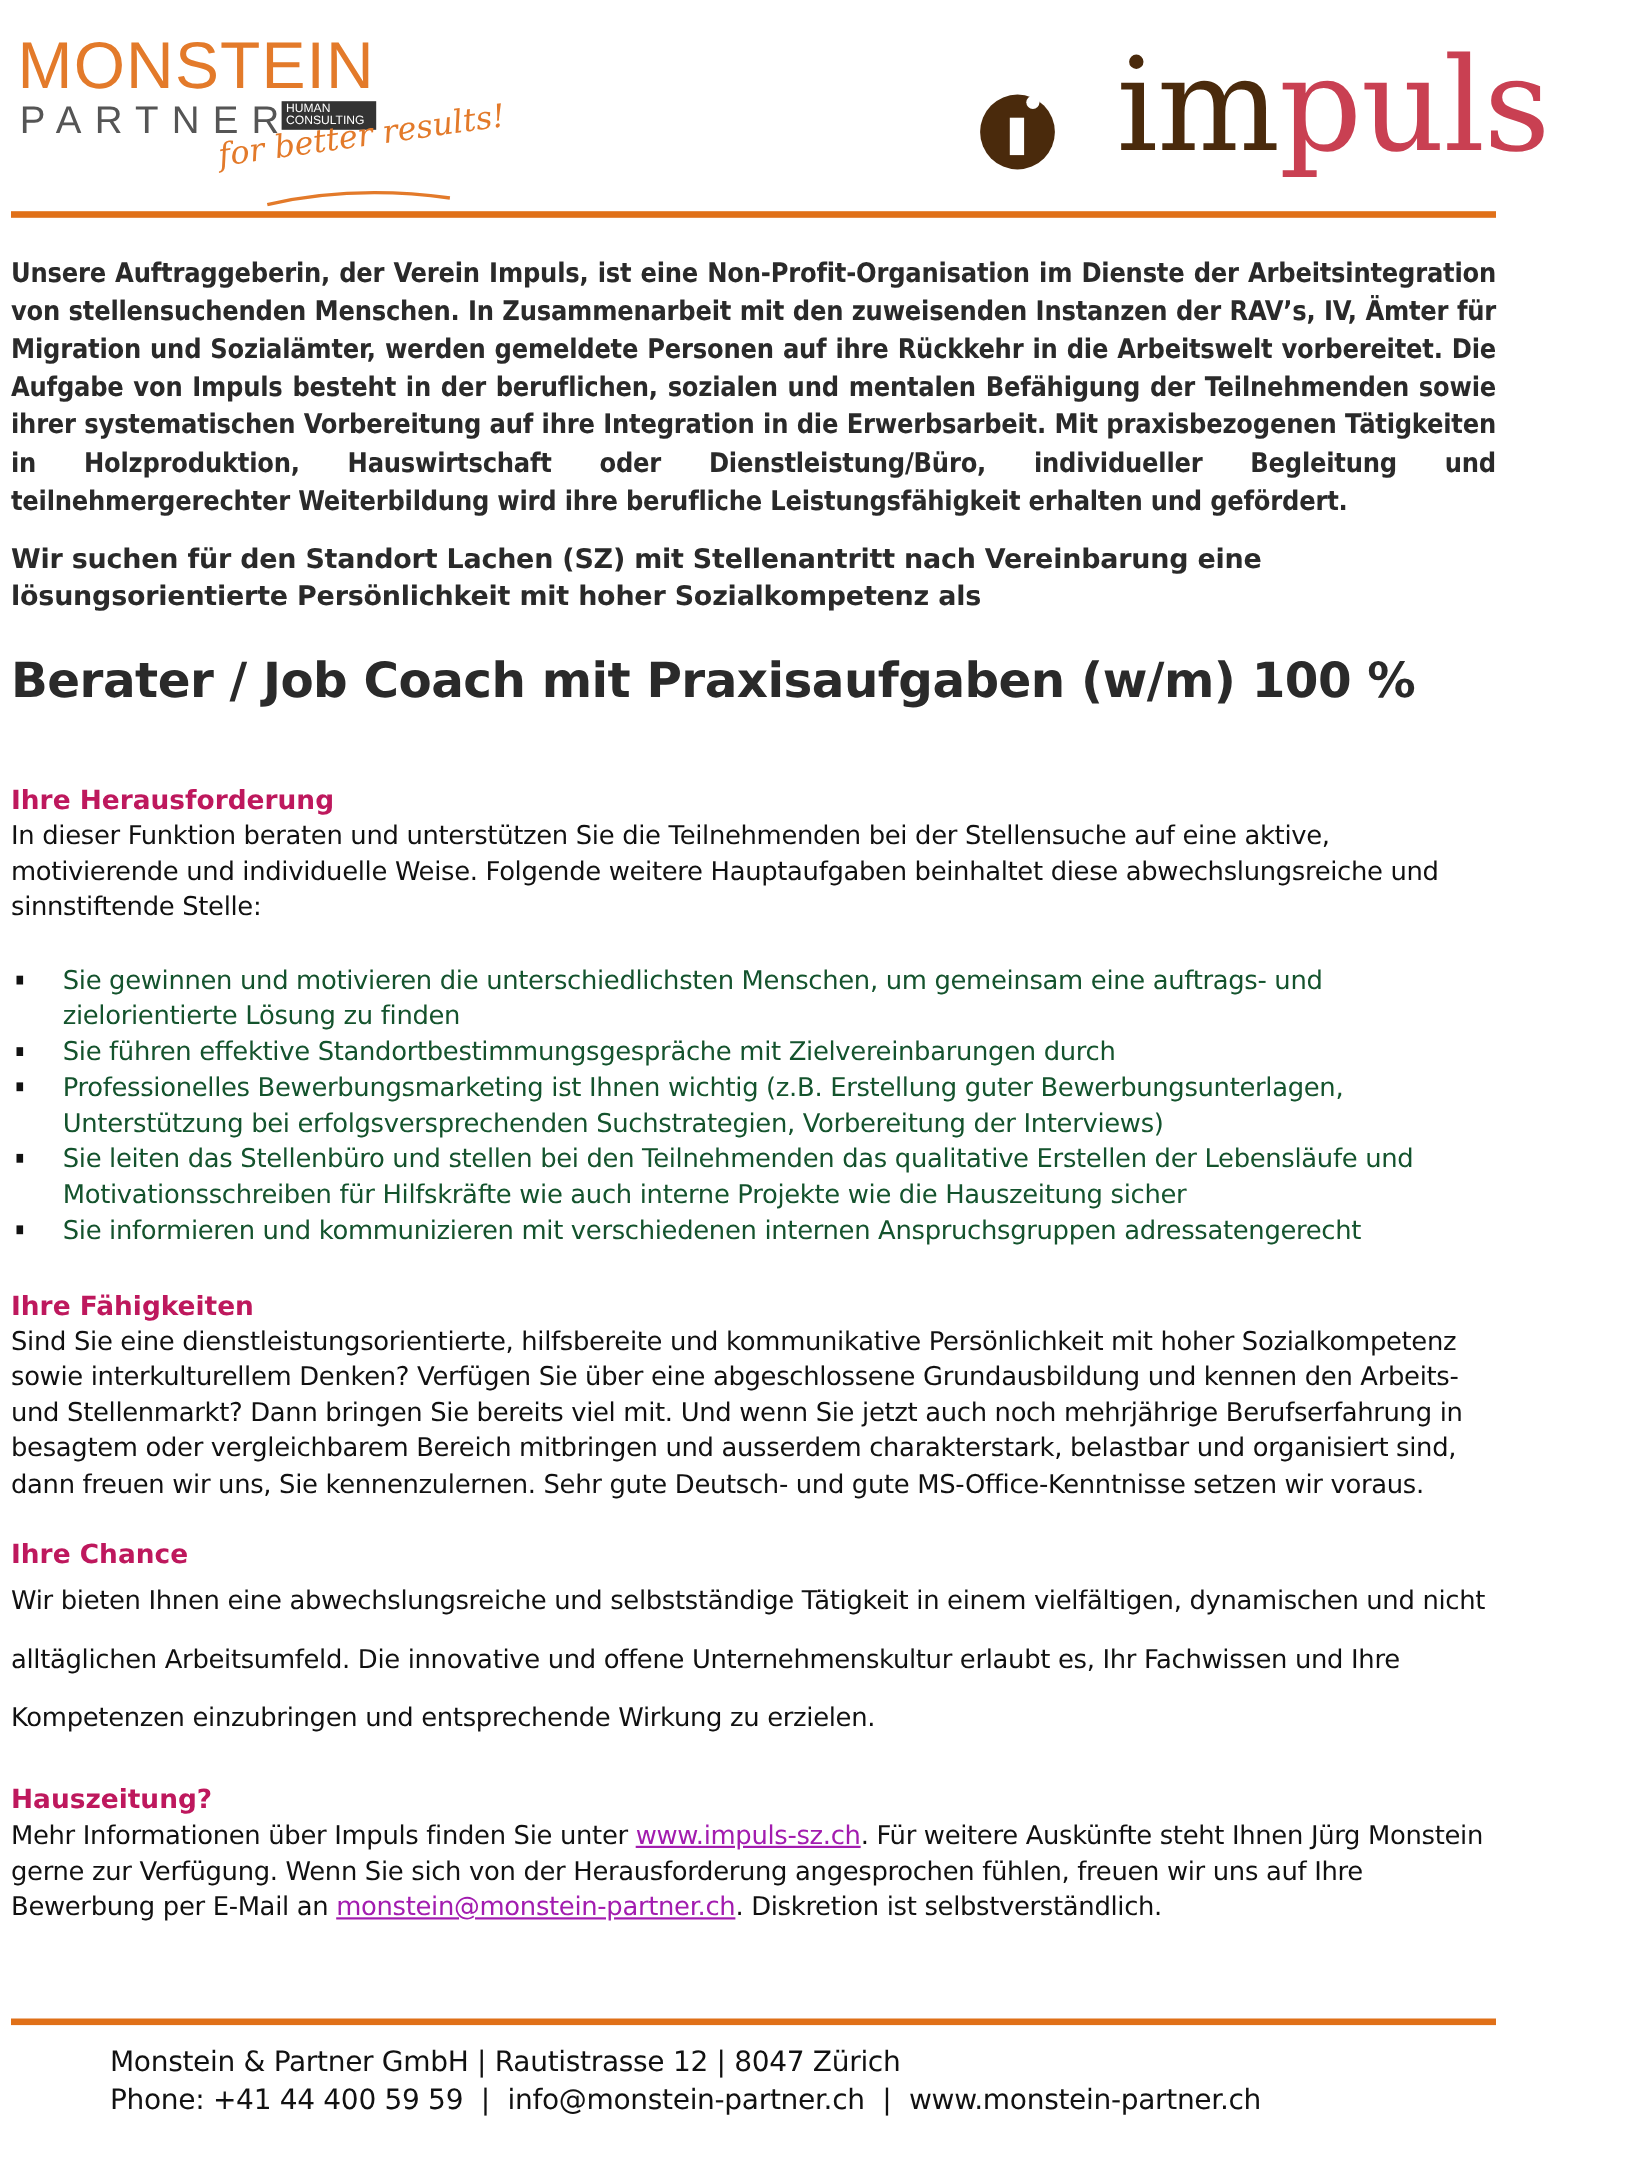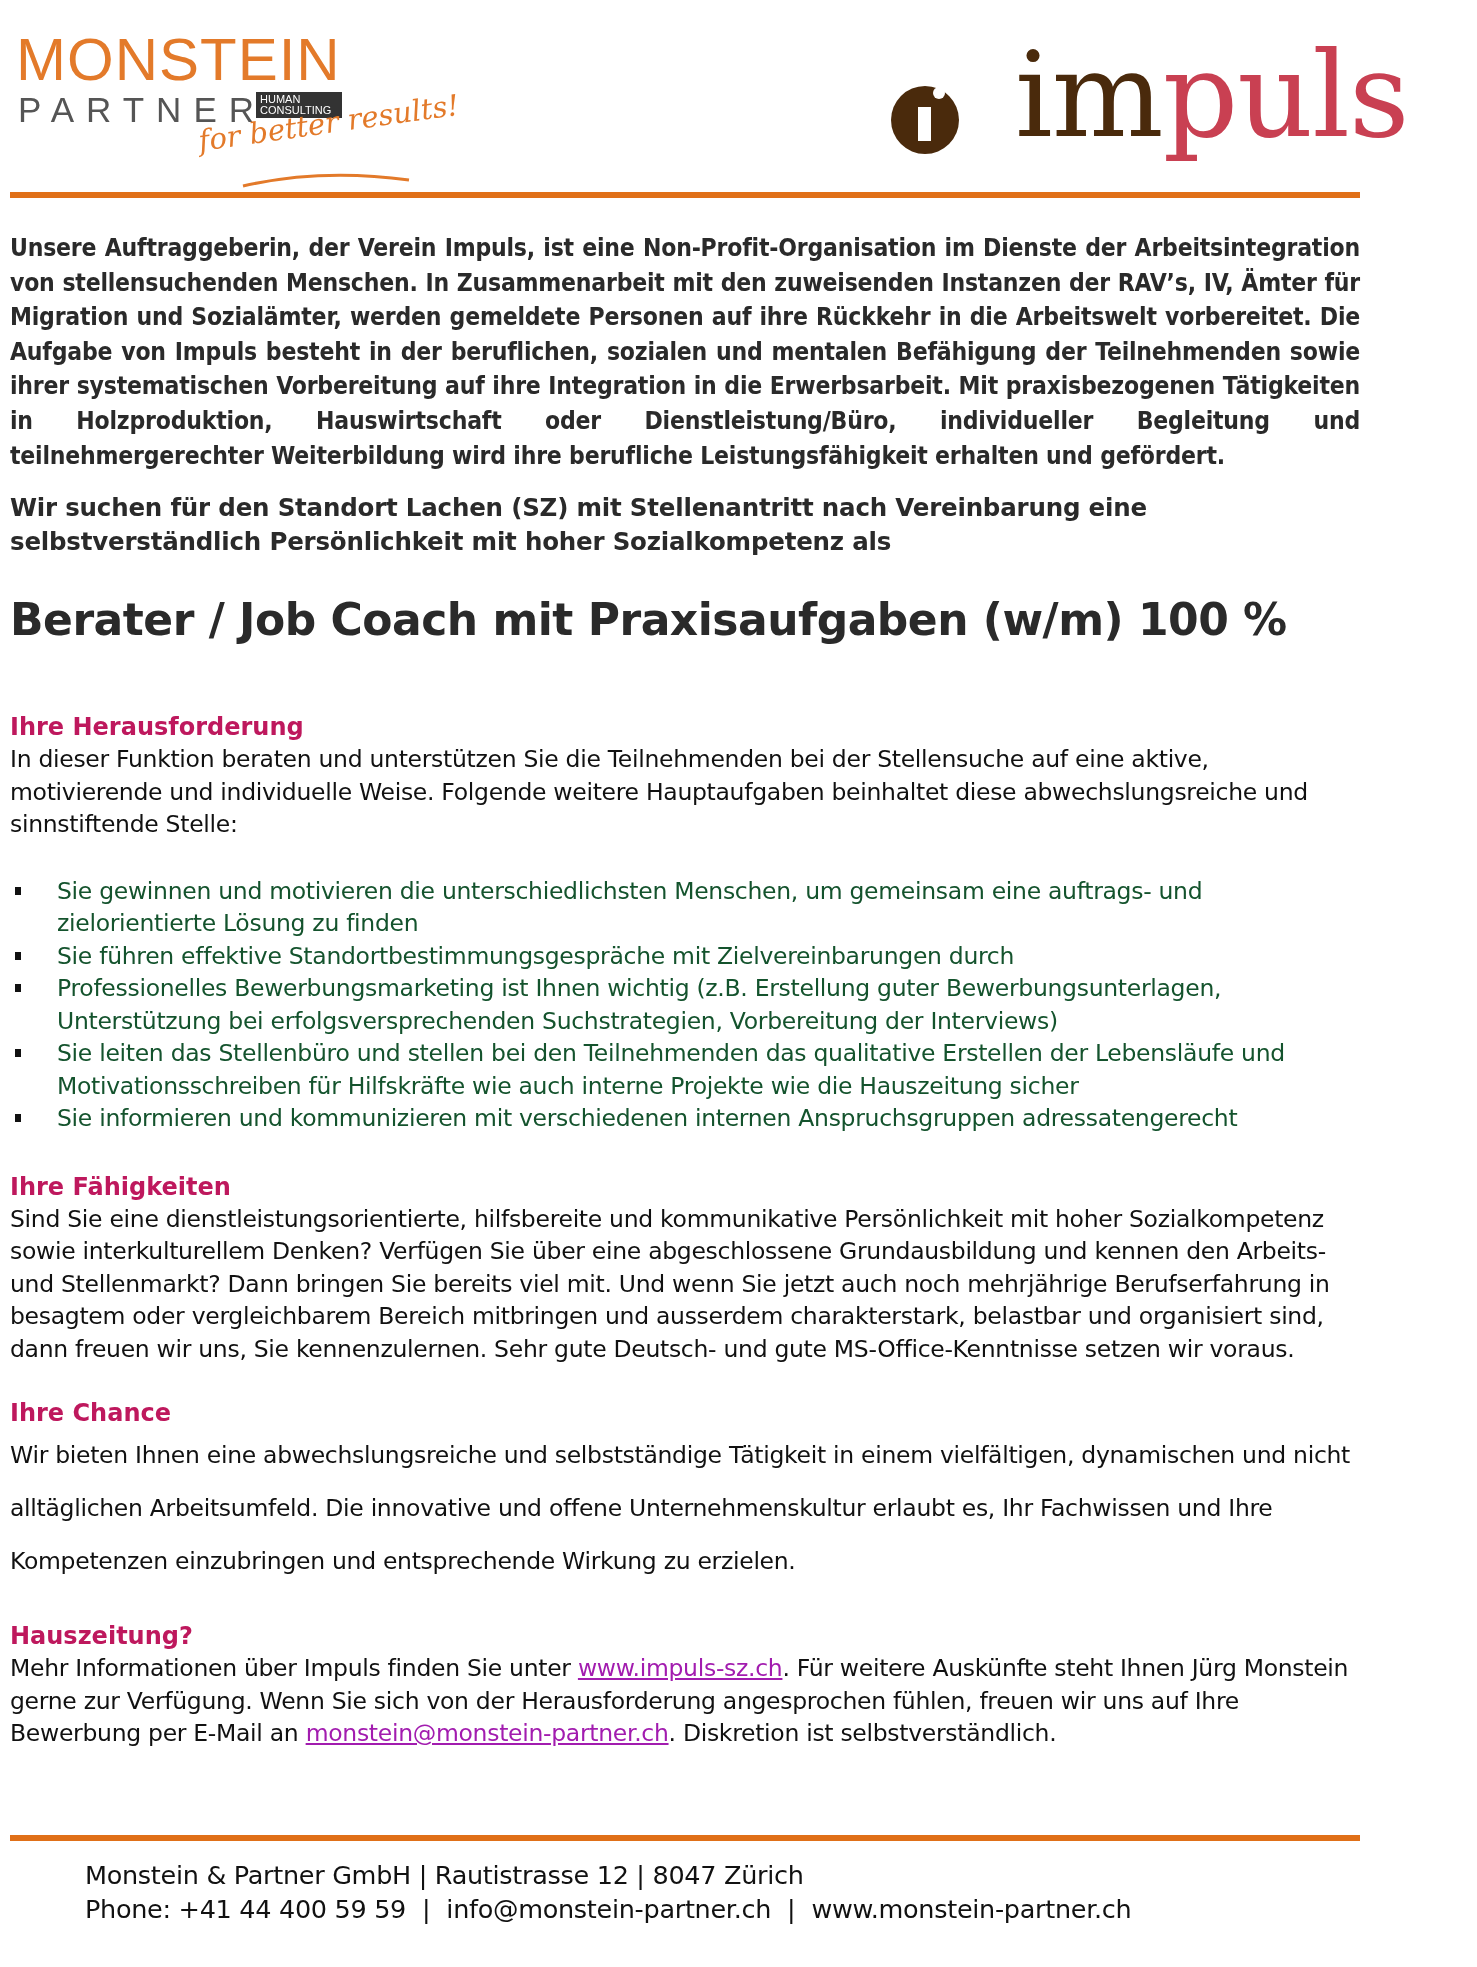--- a/index.html
+++ b/index.html
@@ -51,21 +51,21 @@
     .s3 .section-body { line-height: 53px; }
 
     ul.tasks { list-style: none; margin: 34px 0 0 0; padding: 0; }
     ul.tasks li { position: relative; padding-left: 47px; font-size: 23.5px; line-height: 32.5px;
       color: #14532d; letter-spacing: -0.3px; }
     ul.tasks li .bullet { position: absolute; left: 5px; top: 12px; width: 6px; height: 8px; background: #111; }
 
     a.link { color: #a21caf; text-decoration: underline; }
 
     .rule.bottom { position: absolute; top: 1835px; left: 0; }
-    .footer { position: absolute; top: 1858px; left: 75px; font-size: 25.5px; line-height: 34px;
+    .footer { position: absolute; top: 1858px; left: 90px; font-size: 25.5px; line-height: 34px;
       color: #111; letter-spacing: -0.3px; }
     .footer .sep { padding: 0 16px; }
   </style>
 </head>
 <body>
 
 <div class="page">
 
   <div class="header">
     <div class="mp-logo">
@@ -92,21 +92,21 @@
       </div>
     </div>
   </div>
 
   <div class="rule top"></div>
 
   <p class="intro" style="margin-bottom:0">Unsere Auftraggeberin, der Verein Impuls, ist eine Non-Profit-Organisation im Dienste der Arbeitsintegration von stellensuchenden Menschen. In Zusammenarbeit mit den zuweisenden Instanzen der RAV’s, IV, Ämter für Migration und Sozialämter, werden gemeldete Personen auf ihre Rückkehr in die Arbeitswelt vorbereitet. Die Aufgabe von Impuls besteht in der beruflichen, sozialen und mentalen Befähigung der Teilnehmenden sowie ihrer systematischen Vorbereitung auf ihre Integration in die Erwerbsarbeit. Mit praxisbezogenen Tätigkeiten in Holzproduktion, Hauswirtschaft oder Dienstleistung/Büro, individueller Begleitung und teilnehmergerechter Weiterbildung wird ihre berufliche Leistungsfähigkeit erhalten und gefördert.</p>
 
   <div class="search">
     <div>Wir suchen für den Standort Lachen (SZ) mit Stellenantritt nach Vereinbarung eine</div>
-    <div>selbstverständlich Persönlichkeit mit hoher Sozialkompetenz als</div>
+    <div>lösungsorientierte Persönlichkeit mit hoher Sozialkompetenz als</div>
   </div>
 
   <h1 class="job-title" style="margin-bottom:0">Berater / Job Coach mit Praxisaufgaben (w/m) 100 %</h1>
 
   <div class="section s1">
     <div class="section-heading">Ihre Herausforderung</div>
     <div class="section-body">In dieser Funktion beraten und unterstützen Sie die Teilnehmenden bei der Stellensuche auf eine aktive, motivierende und individuelle Weise. Folgende weitere Hauptaufgaben beinhaltet diese abwechslungsreiche und sinnstiftende Stelle:</div>
     <ul class="tasks">
       <li><span class="bullet"></span><span>Sie gewinnen und motivieren die unterschiedlichsten Menschen, um gemeinsam eine auftrags- und zielorientierte Lösung zu finden</span></li>
       <li><span class="bullet"></span><span>Sie führen effektive Standortbestimmungsgespräche mit Zielvereinbarungen durch</span></li>

